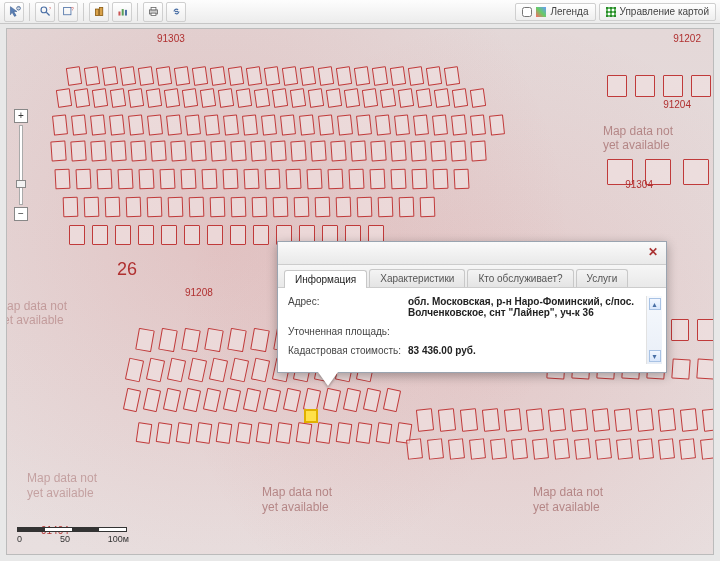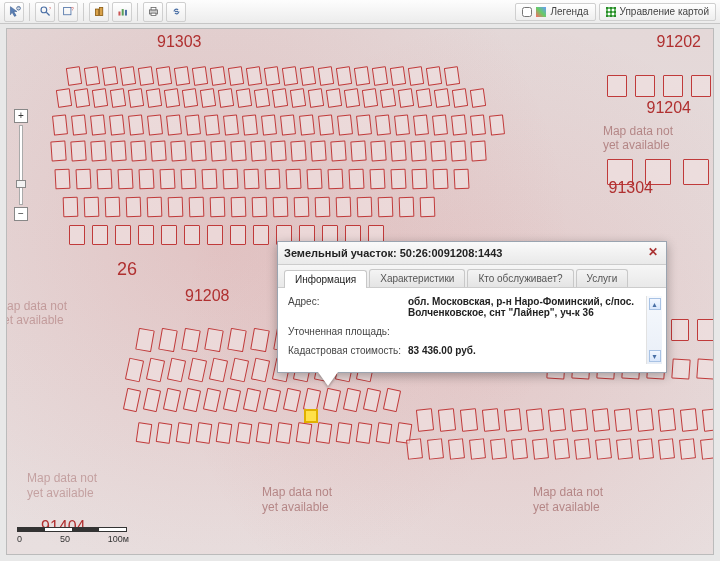--- a/index.html
+++ b/index.html
@@ -73,21 +73,21 @@
     border: 1px solid #c03a3a;
     background: rgba(240,224,224,0.7);
     font-size: 7px;
     color: #8a2a2a;
     display: flex; align-items: center; justify-content: center;
     border-radius: 1px;
   }
   .zone-label {
     position: absolute;
     color: #b03030;
-    font-size: 16px;
+    font-size: 10px;
   }
   .watermark {
     position: absolute;
     color: rgba(140,70,70,0.55);
     font-size: 12px;
     line-height: 1.2;
   }
   .zoom-ctrl {
     position: absolute;
     left: 6px; top: 80px;
@@ -557,21 +557,20 @@
     <div class="zoom-track">
       <div class="zoom-handle"></div>
     </div>
     <div class="zoom-btn">−</div>
   </div>
 
   <div class="highlight-parcel" style="left:297px; top:380px;"></div>
 
   <div class="popup">
     <div class="popup-header">
-      <span>Земельный участок: 50:26:0091208:1443</span>
       <div class="popup-close">
         <span>✕</span>
       </div>
     </div>
     <div class="popup-tabs">
       <div class="popup-tab active">Информация</div>
       <div class="popup-tab">Характеристики</div>
       <div class="popup-tab">Кто обслуживает?</div>
       <div class="popup-tab">Услуги</div>
     </div>

